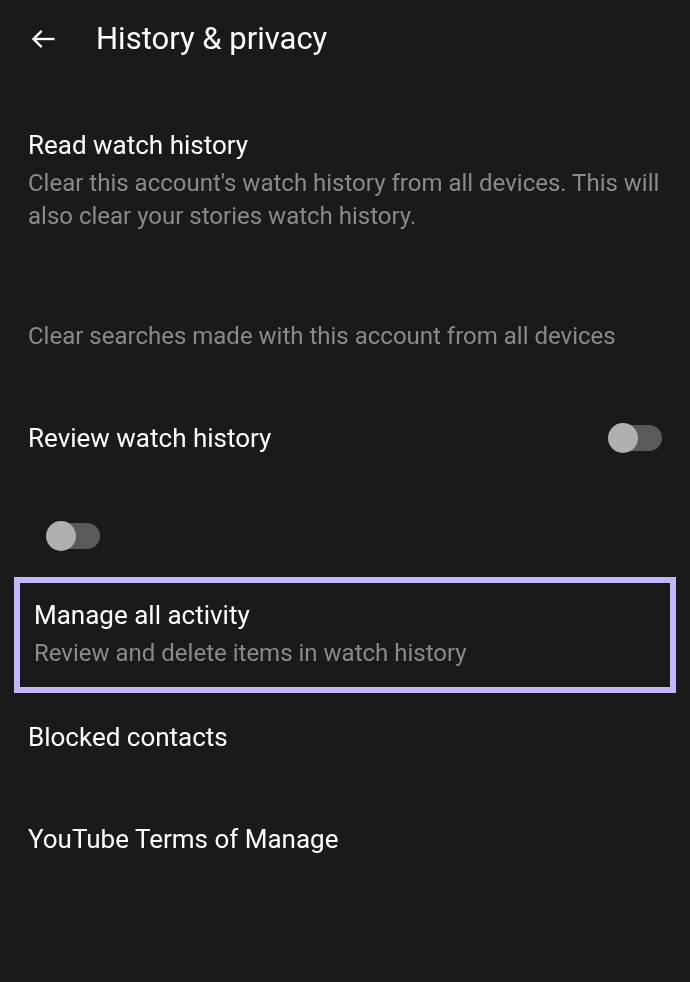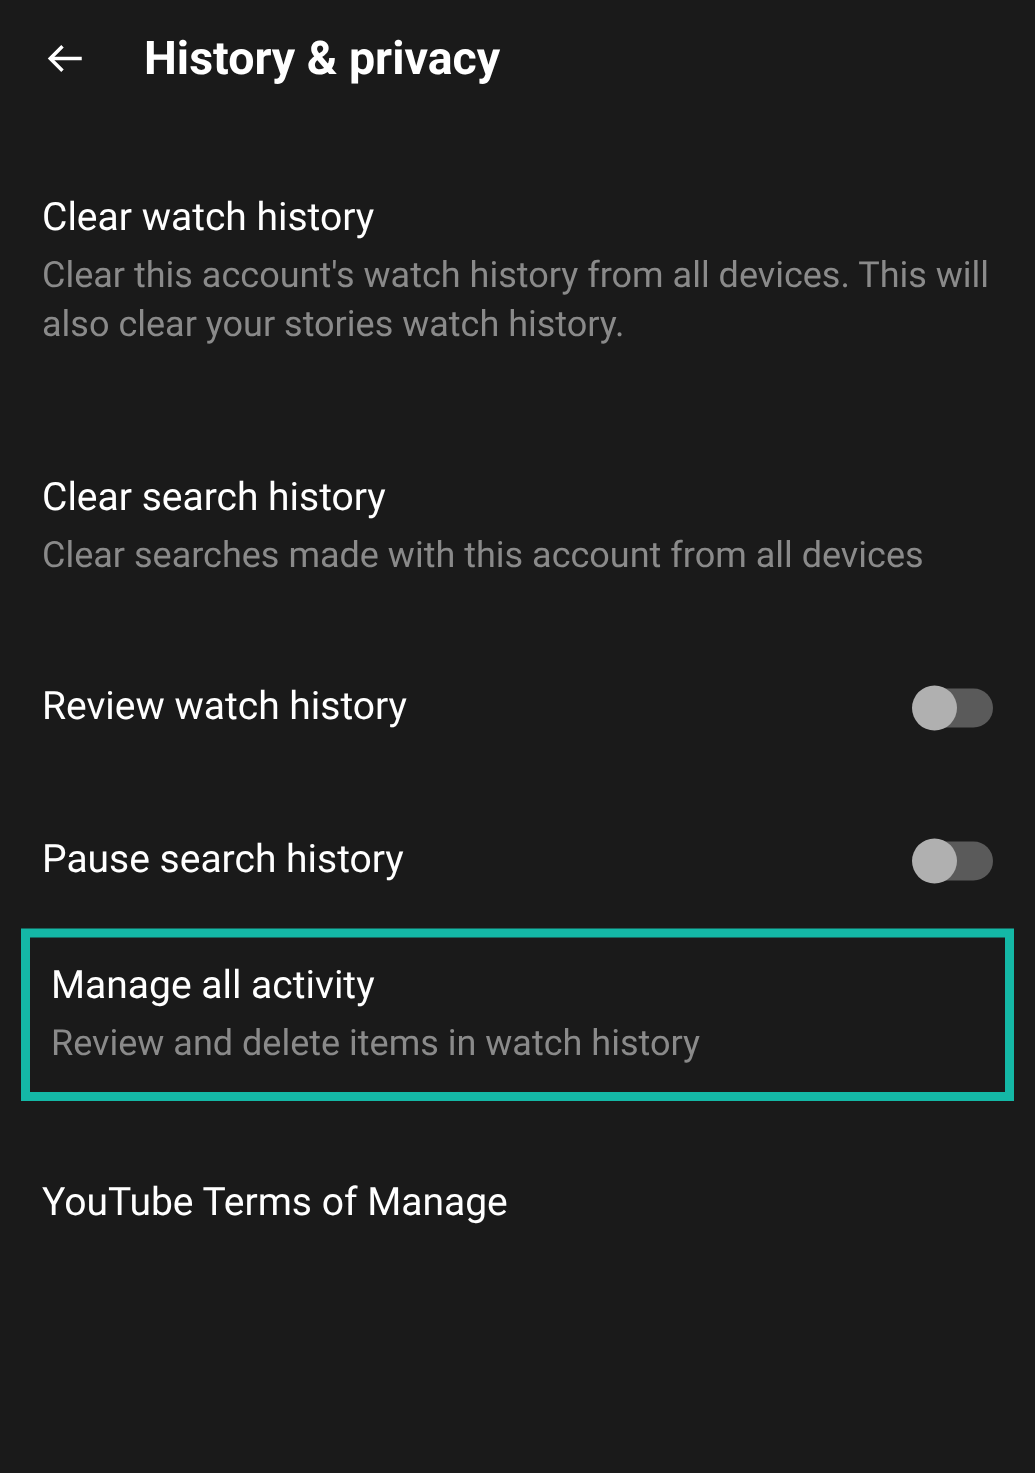--- a/index.html
+++ b/index.html
@@ -31,21 +31,21 @@
     }
     .back-arrow svg {
       width: 28px;
       height: 28px;
       stroke: #ffffff;
       stroke-width: 2;
       fill: none;
     }
     .page-title {
       font-size: 31px;
-      font-weight: 700;
+      font-weight: 400;
       color: #ffffff;
     }
     .settings-list {
       padding-top: 30px;
     }
     .setting-item {
       padding: 22px 28px;
       display: flex;
       align-items: center;
       justify-content: space-between;
@@ -80,21 +80,21 @@
     .toggle-knob {
       width: 30px;
       height: 30px;
       background-color: #b0b0b0;
       border-radius: 50%;
       position: absolute;
       top: -2px;
       left: -2px;
     }
     .highlighted {
-      border: 6px solid #14b8a6;
+      border: 6px solid #c4b5fd;
       margin: 6px 14px;
       padding: 16px 14px;
     }
     .spacer-lg {
       height: 38px;
     }
     .spacer-md {
       height: 24px;
     }
   </style>
@@ -108,63 +108,64 @@
       <polyline points="10 19 3 12 10 5"></polyline>
     </svg>
   </div>
   <div class="page-title">History &amp; privacy</div>
 </div>
 
 <div class="settings-list">
 
   <div class="setting-item">
     <div class="setting-text">
-      <div class="setting-title">Clear watch history</div>
+      <div class="setting-title">Read watch history</div>
       <div class="setting-description">Clear this account's watch history from all devices. This will also clear your stories watch history.</div>
     </div>
   </div>
 
   <div class="spacer-lg"></div>
 
   <div class="setting-item">
     <div class="setting-text">
-      <div class="setting-title">Clear search history</div>
       <div class="setting-description">Clear searches made with this account from all devices</div>
     </div>
   </div>
 
   <div class="spacer-md"></div>
 
   <div class="setting-item">
     <div class="setting-text">
       <div class="setting-title">Review watch history</div>
     </div>
     <div class="toggle">
       <div class="toggle-knob"></div>
     </div>
   </div>
 
   <div class="spacer-md"></div>
 
   <div class="setting-item">
-    <div class="setting-text">
-      <div class="setting-title">Pause search history</div>
-    </div>
     <div class="toggle">
       <div class="toggle-knob"></div>
     </div>
   </div>
 
   <div class="setting-item highlighted">
     <div class="setting-text">
       <div class="setting-title">Manage all activity</div>
       <div class="setting-description">Review and delete items in watch history</div>
     </div>
   </div>
 
+  <div class="setting-item">
+    <div class="setting-text">
+      <div class="setting-title">Blocked contacts</div>
+    </div>
+  </div>
 
   <div class="spacer-md"></div>
 
   <div class="setting-item">
     <div class="setting-text">
       <div class="setting-title">YouTube Terms of Manage</div>
     </div>
   </div>
 
 </div>

